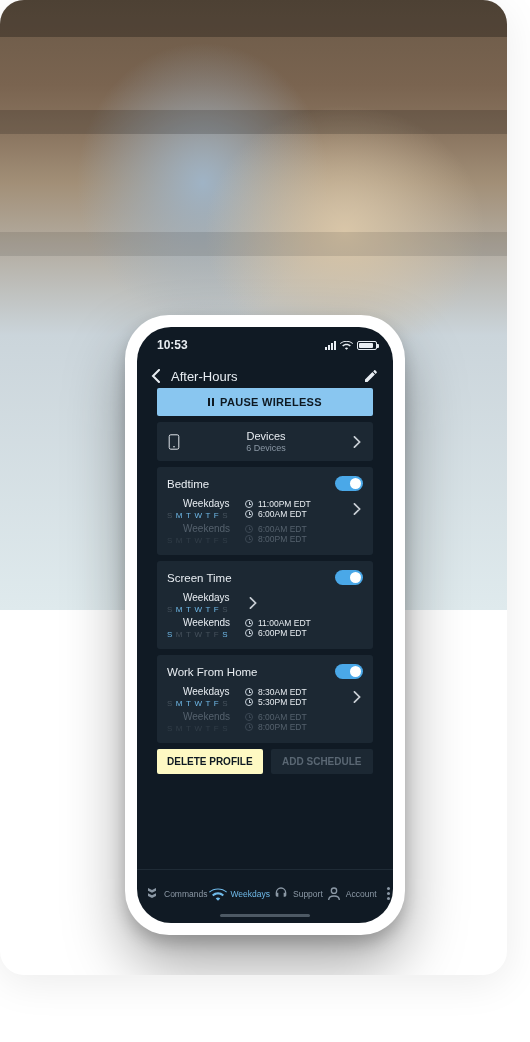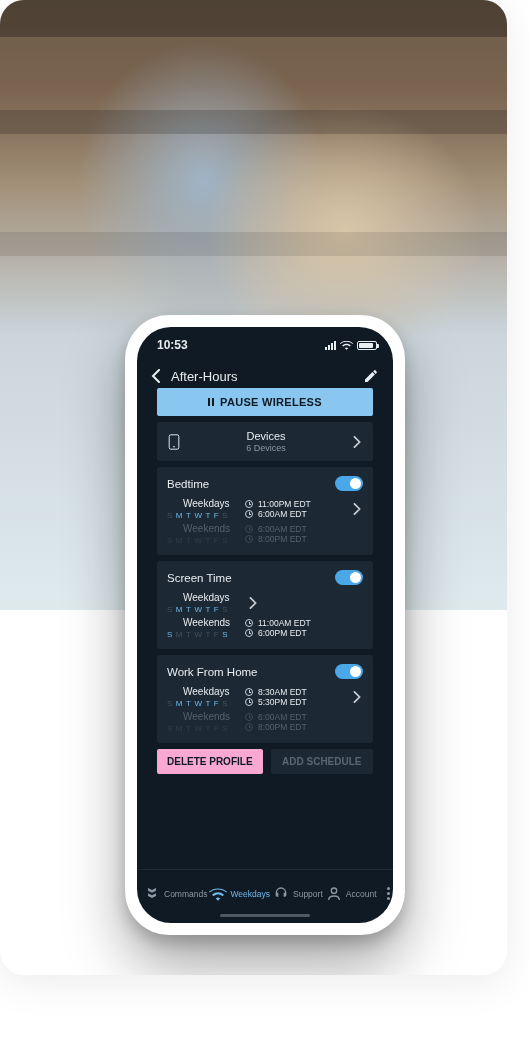--- a/index.html
+++ b/index.html
@@ -153,21 +153,21 @@
   .clk::after { content:""; position:absolute; left:3px; top:3px; width:2px; height:1px; background:#c6d0d9; }
   .time-txt { font-size:8.5px; color:#e8edf2; }
   .sched-block.disabled .time-txt { color:#8b98a5; }
   .sched-block.disabled .clk { border-color:#5a6773; }
   .sched-block.disabled .clk::before,
   .sched-block.disabled .clk::after { background:#5a6773; }
   .col-arrow { width:14px; display:flex; align-items:center; justify-content:flex-end; }
 
   .btn-row { display:flex; gap:8px; margin-top:0; }
   .delete-btn {
-    background:#f9a8d4; color:#0e1922;
+    background:#fef9c3; color:#0e1922;
     font-size:10px; font-weight:700;
     padding: 7px 10px;
     border-radius:2px;
     cursor:pointer;
   }
   .add-btn {
     flex:1;
     background:#1c2833;
     color:#5a6773;
     font-size:10px; font-weight:600;

